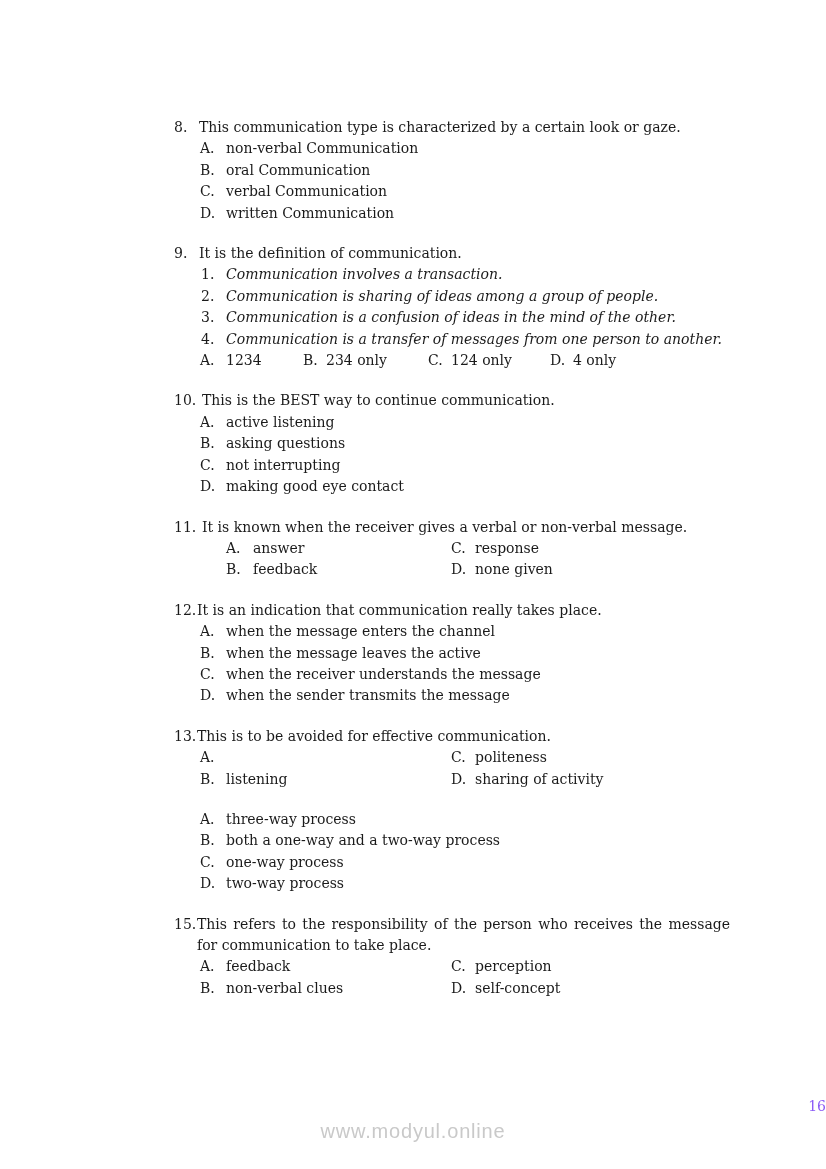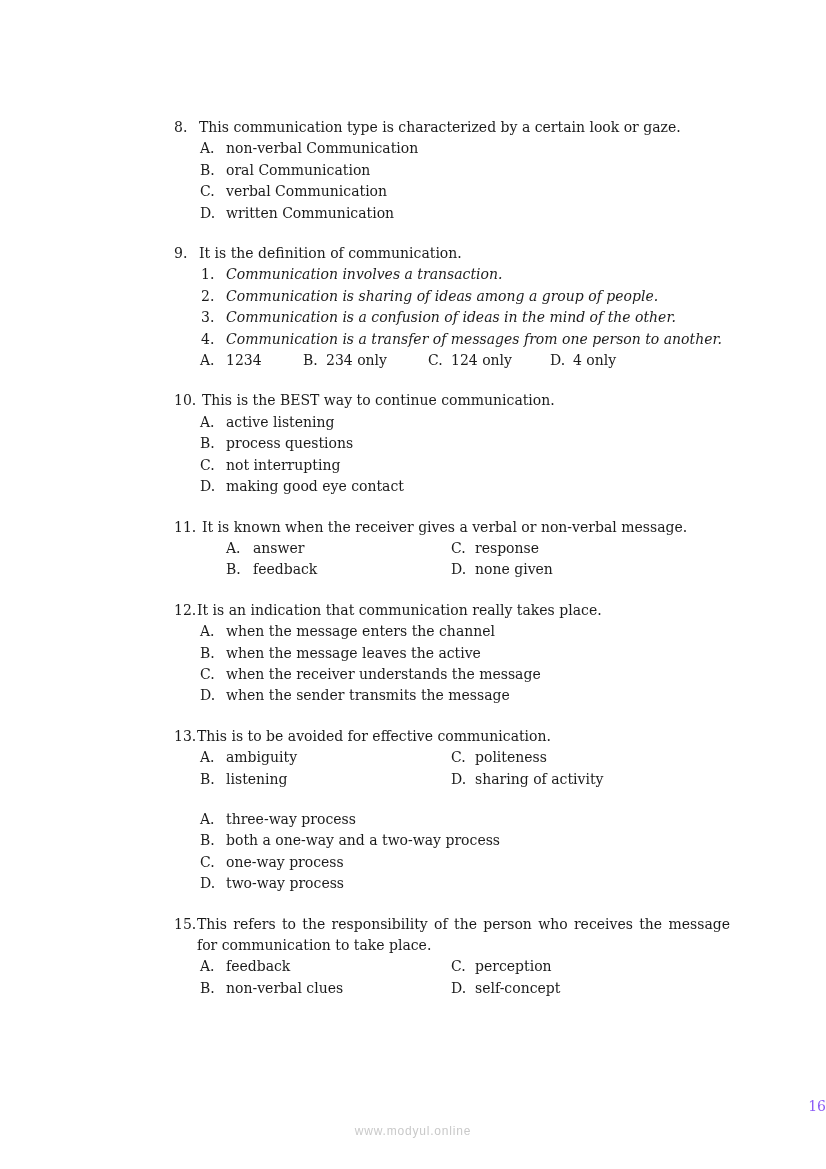--- a/index.html
+++ b/index.html
@@ -62,21 +62,21 @@
     text-align: right;
     color: #8b5cf6;
   }
   .footer-watermark {
     position: absolute;
     top: 1121px;
     left: 0;
     width: 100%;
     text-align: center;
     font-family: "Liberation Sans", "DejaVu Sans", sans-serif;
-    font-size: 12px;
+    font-size: 20px;
     letter-spacing: 0.8px;
     color: #c9c9c9;
   }
 </style>
 </head>
 <body>
 
 <div class="page">
   <div class="content">
 
@@ -153,21 +153,21 @@
         <span class="q-num num-w28">10.</span>
         <div class="q-stem"><span>This is the </span><b>BEST</b><span> way to continue communication.</span></div>
       </div>
       <div class="options">
         <div class="opt">
           <span class="opt-letter">A.</span>
           <span class="opt-text">active listening</span>
         </div>
         <div class="opt">
           <span class="opt-letter">B.</span>
-          <span class="opt-text">process questions</span>
+          <span class="opt-text">asking questions</span>
         </div>
         <div class="opt">
           <span class="opt-letter">C.</span>
           <span class="opt-text">not interrupting</span>
         </div>
         <div class="opt">
           <span class="opt-letter">D.</span>
           <span class="opt-text">making good eye contact</span>
         </div>
       </div>
@@ -224,21 +224,20 @@
     </section>
 
     <section class="question">
       <div class="q-row">
         <span class="q-num num-w23">13.</span>
         <div class="q-stem">This is to be avoided for effective communication.</div>
       </div>
       <div class="opt2-grid grid-std">
         <div class="opt">
           <span class="opt-letter">A.</span>
-          <span class="opt-text">ambiguity</span>
         </div>
         <div class="opt col2">
           <span class="opt-letter">C.</span>
           <span class="opt-text">politeness</span>
         </div>
         <div class="opt">
           <span class="opt-letter">B.</span>
           <span class="opt-text">listening</span>
         </div>
         <div class="opt col2">

